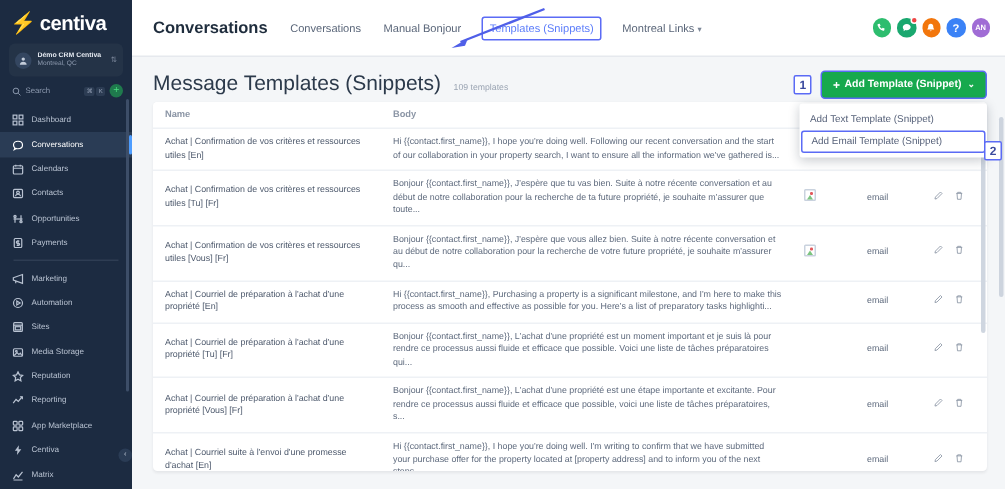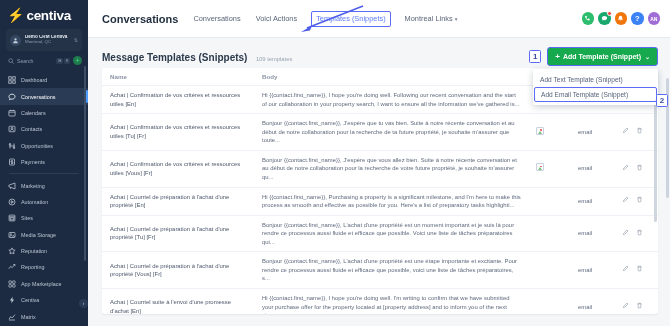--- a/index.html
+++ b/index.html
@@ -132,21 +132,21 @@
   .tico.avatar{ background: #a06cd5; font-size: 5px; font-weight: 700; }
   .badge {
     position: absolute; top: -1px; right: -1px;
     width: 5px; height: 5px; border-radius: 50%;
     background: #ef4444; border: 1px solid #fff;
   }
 
   
   .content { flex: 1; padding: 8px 12px 0 14px; position: relative; overflow: hidden; }
   .title-row { display: flex; align-items: center; justify-content: space-between; height: 20px; }
-  .mt-title { font-size: 10px; font-weight: 700; color: #2c3a4b; text-align: center; }
+  .mt-title { font-size: 14px; font-weight: 400; color: #2c3a4b; text-align: center; }
   .mt-count { font-size: 5.8px; color: #9aa4b2; font-weight: 400; margin-left: 4px; }
 
   .add-wrap { position: relative; display: flex; align-items: center; gap: 6px; }
   .anno-box {
     border: 1.3px solid #5b6bf5; color: #3b4a9e;
     font-size: 8px; font-weight: 700;
     width: 12px; height: 13px; line-height: 11px; text-align: center;
     border-radius: 1.5px; background: #fff;
   }
   .add-btn {
@@ -438,21 +438,21 @@
     <div class="sb-scroll"></div>
     <div class="collapse-btn">‹</div>
   </aside>
 
   <section class="main">
 
     <div class="topbar">
       <div class="page-h1">Conversations</div>
       <div class="tabs">
         <div class="tab">Conversations</div>
-        <div class="tab">Voici Actions</div>
+        <div class="tab">Manual Bonjour</div>
         <div class="tab boxed">Templates (Snippets)</div>
         <div class="tab">
           <span>Montreal Links</span><span class="caret">▾</span>
         </div>
       </div>
       <div class="top-icons">
         <div class="tico phone">
           <svg viewBox="0 0 16 16">
               <path d="M3.3 2.4l2.4-.5 1.3 3-1.5 1.1c.7 1.6 1.9 2.8 3.5 3.5l1.1-1.5 3 1.3-.5 2.4c-.2.8-1 1.2-1.8 1C6.9 11.6 4 8.7 2.4 4.2c-.3-.8.1-1.6.9-1.8z"></path>
             </svg>

